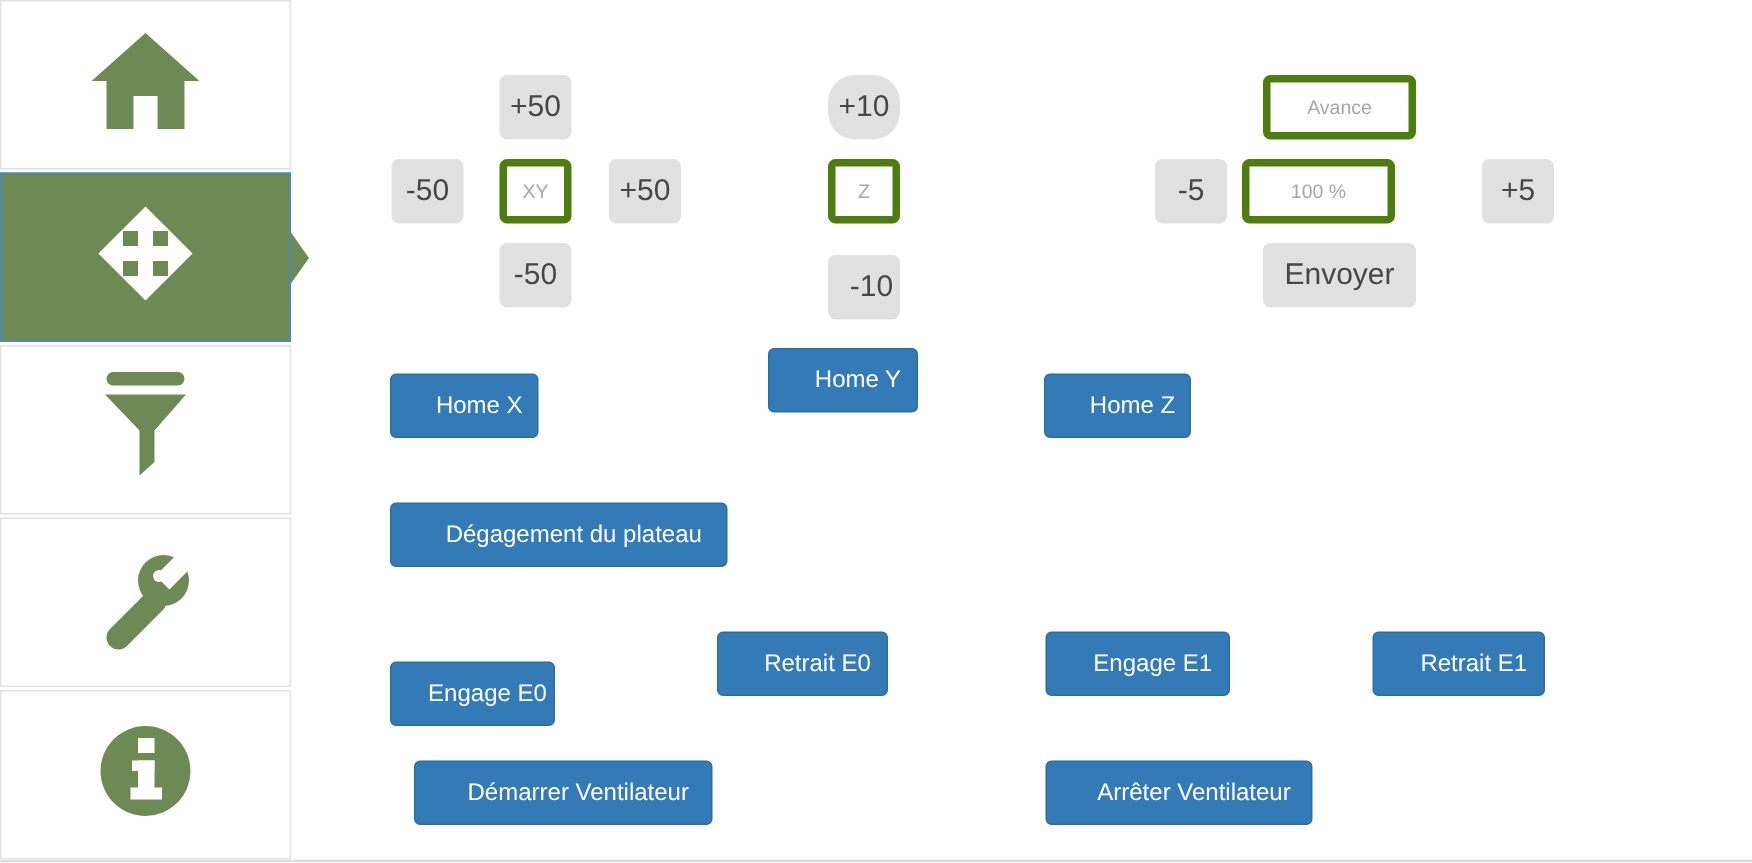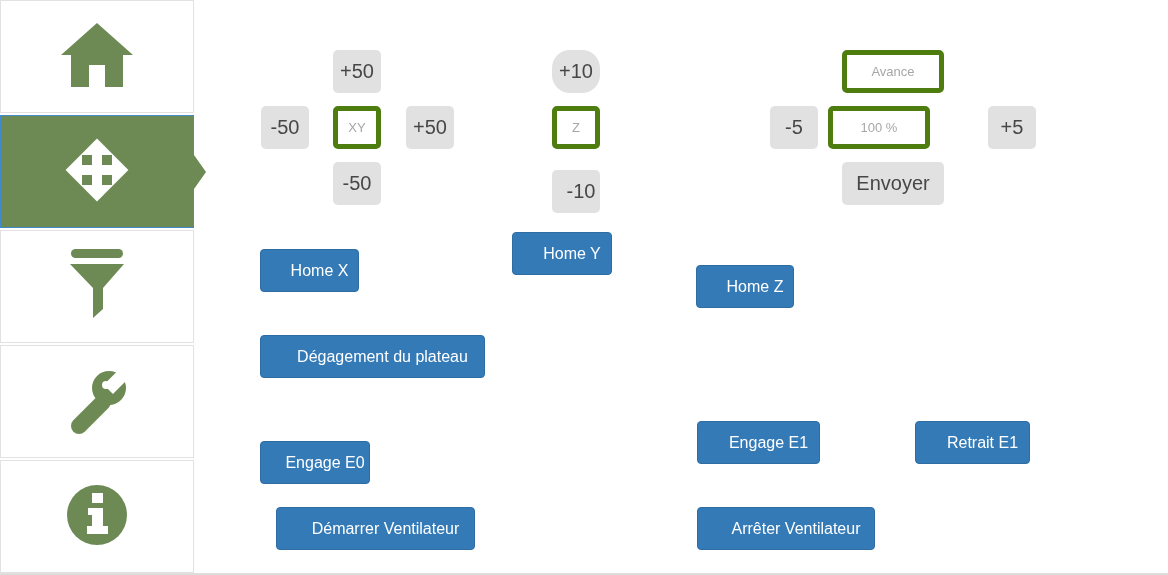--- a/index.html
+++ b/index.html
@@ -128,24 +128,25 @@
   <button class="btn-gray sq" style="left:552px; top:170px;padding-left:10px;">-10</button>
 
   <input class="jog-input wide" style="left: 842px; top: 50px;" placeholder="Avance">
   <button class="btn-gray sq" style="left:770px; top:106px;">-5</button>
   <input class="jog-input wide" style="left: 828px; top: 106px;" placeholder="100 %">
   <button class="btn-gray sq" style="left:988px; top:106px;">+5</button>
   <button class="btn-gray wide" style="left:842px; top:162px;">Envoyer</button>
 
   <button class="btn-blue" style="left:260px; top:249px; width:99px;">Home X</button>
   <button class="btn-blue" style="left:477px; top:232px; width:100px;margin-left:35px;">Home Y</button>
-  <button class="btn-blue" style="left:696px; top:249px; width:98px;margin-top:16px;">Home Z</button>
+  <button class="btn-blue" style="left:696px; top:249px; width:98px;">Home Z</button>
 
   <button class="btn-blue" style="left:260px; top:335px; width:225px;">Dégagement du plateau</button>
 
   <button class="btn-blue" style="left:260px; top:421px; width:110px;margin-top:20px;">Engage E0</button>
+  <button class="btn-blue" style="left:478px; top:421px; width:114px;">Retrait E0</button>
   <button class="btn-blue" style="left:697px; top:421px; width:123px;">Engage E1</button>
   <button class="btn-blue" style="left:915px; top:421px; width:115px;">Retrait E1</button>
 
   <button class="btn-blue" style="left:276px; top:507px; width:199px;">Démarrer Ventilateur</button>
   <button class="btn-blue" style="left:697px; top:507px; width:178px;">Arrêter Ventilateur</button>
 
 </div>
 
 </body></html>

